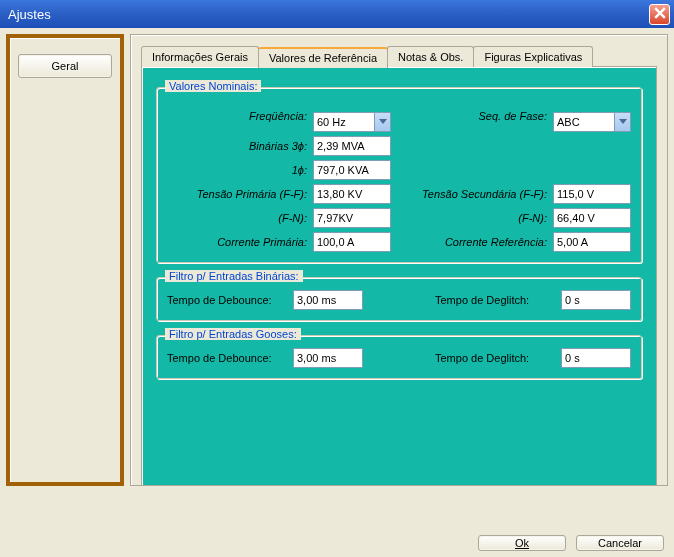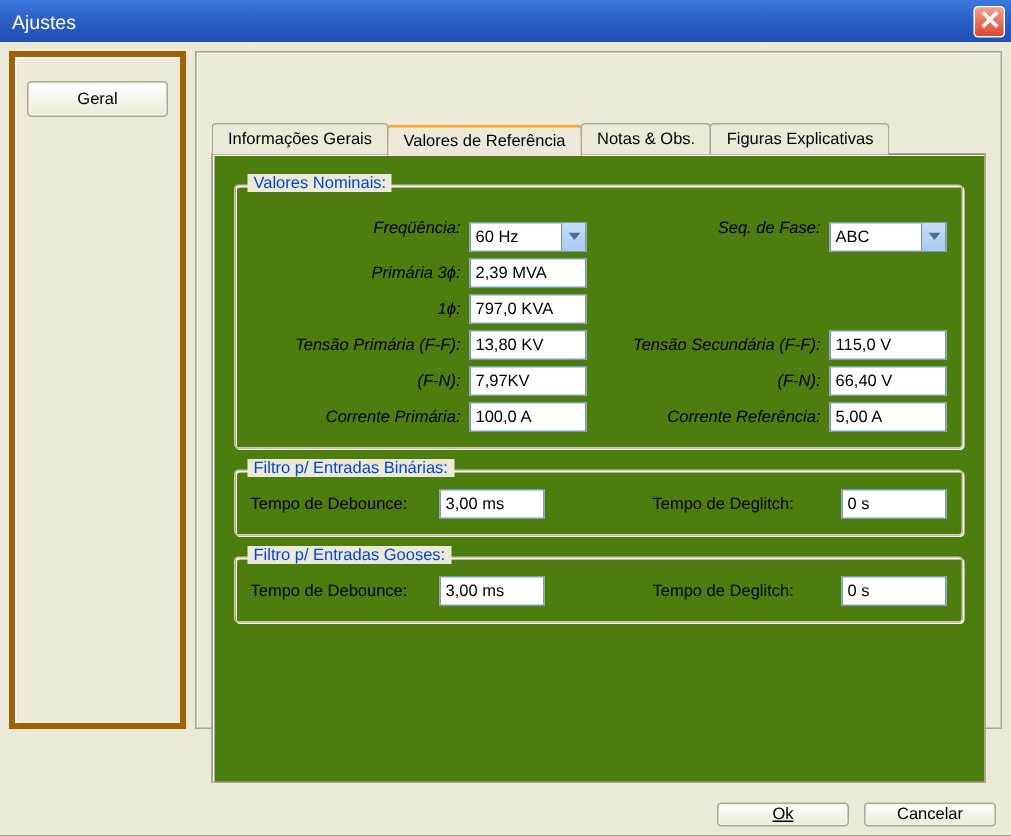--- a/index.html
+++ b/index.html
@@ -83,33 +83,32 @@
     padding: 4px 10px 3px 10px;
     border: 1px solid #aca899;
     border-bottom: none;
     background: #ece9d8;
     border-radius: 3px 3px 0 0;
     margin-right: -1px;
     cursor: pointer;
     position: relative;
     top: 1px;
     color: #000;
-    margin-top: 36px;
   }
   .tab.active {
     background: #ece9d8;
     border-top: 2px solid #f7a839;
     padding-top: 3px;
     z-index: 3;
     top: 2px;
     padding-bottom: 4px;
   }
   .tab-content {
     border: 1px solid #aca899;
-    background: #4d7c0f;
+    background: #14b8a6;
     box-shadow: inset 1px 1px 0 #fff;
     min-height: 420px;
     padding: 10px 10px;
     position: relative;
     z-index: 1;
   }
   .groupbox {
     border: 1px solid #d0c8b0;
     box-shadow: inset 1px 1px 0 #fff, 1px 1px 0 #fff;
     border-radius: 3px;
@@ -241,21 +240,21 @@
             <span class="lbl">Seq. de Fase:</span>
             <div class="select">
               <span class="val">ABC</span>
               <span class="dd">
                   <svg viewBox="0 0 8 6">
                     <path d="M0 0 L4 5 L8 0 Z" fill="#4a6a99"></path>
                   </svg>
                 </span>
             </div>
 
-            <span class="lbl">Primária 3ɸ:</span>
+            <span class="lbl">Binárias 3ɸ:</span>
             <input class="txt" value="2,39 MVA" style="">
             <span class="spacer"></span>
             <span class="spacer"></span>
             <span class="spacer"></span>
 
             <span class="lbl">1ɸ:</span>
             <input class="txt" value="797,0 KVA" style="">
             <span class="spacer"></span>
             <span class="spacer"></span>
             <span class="spacer"></span>

